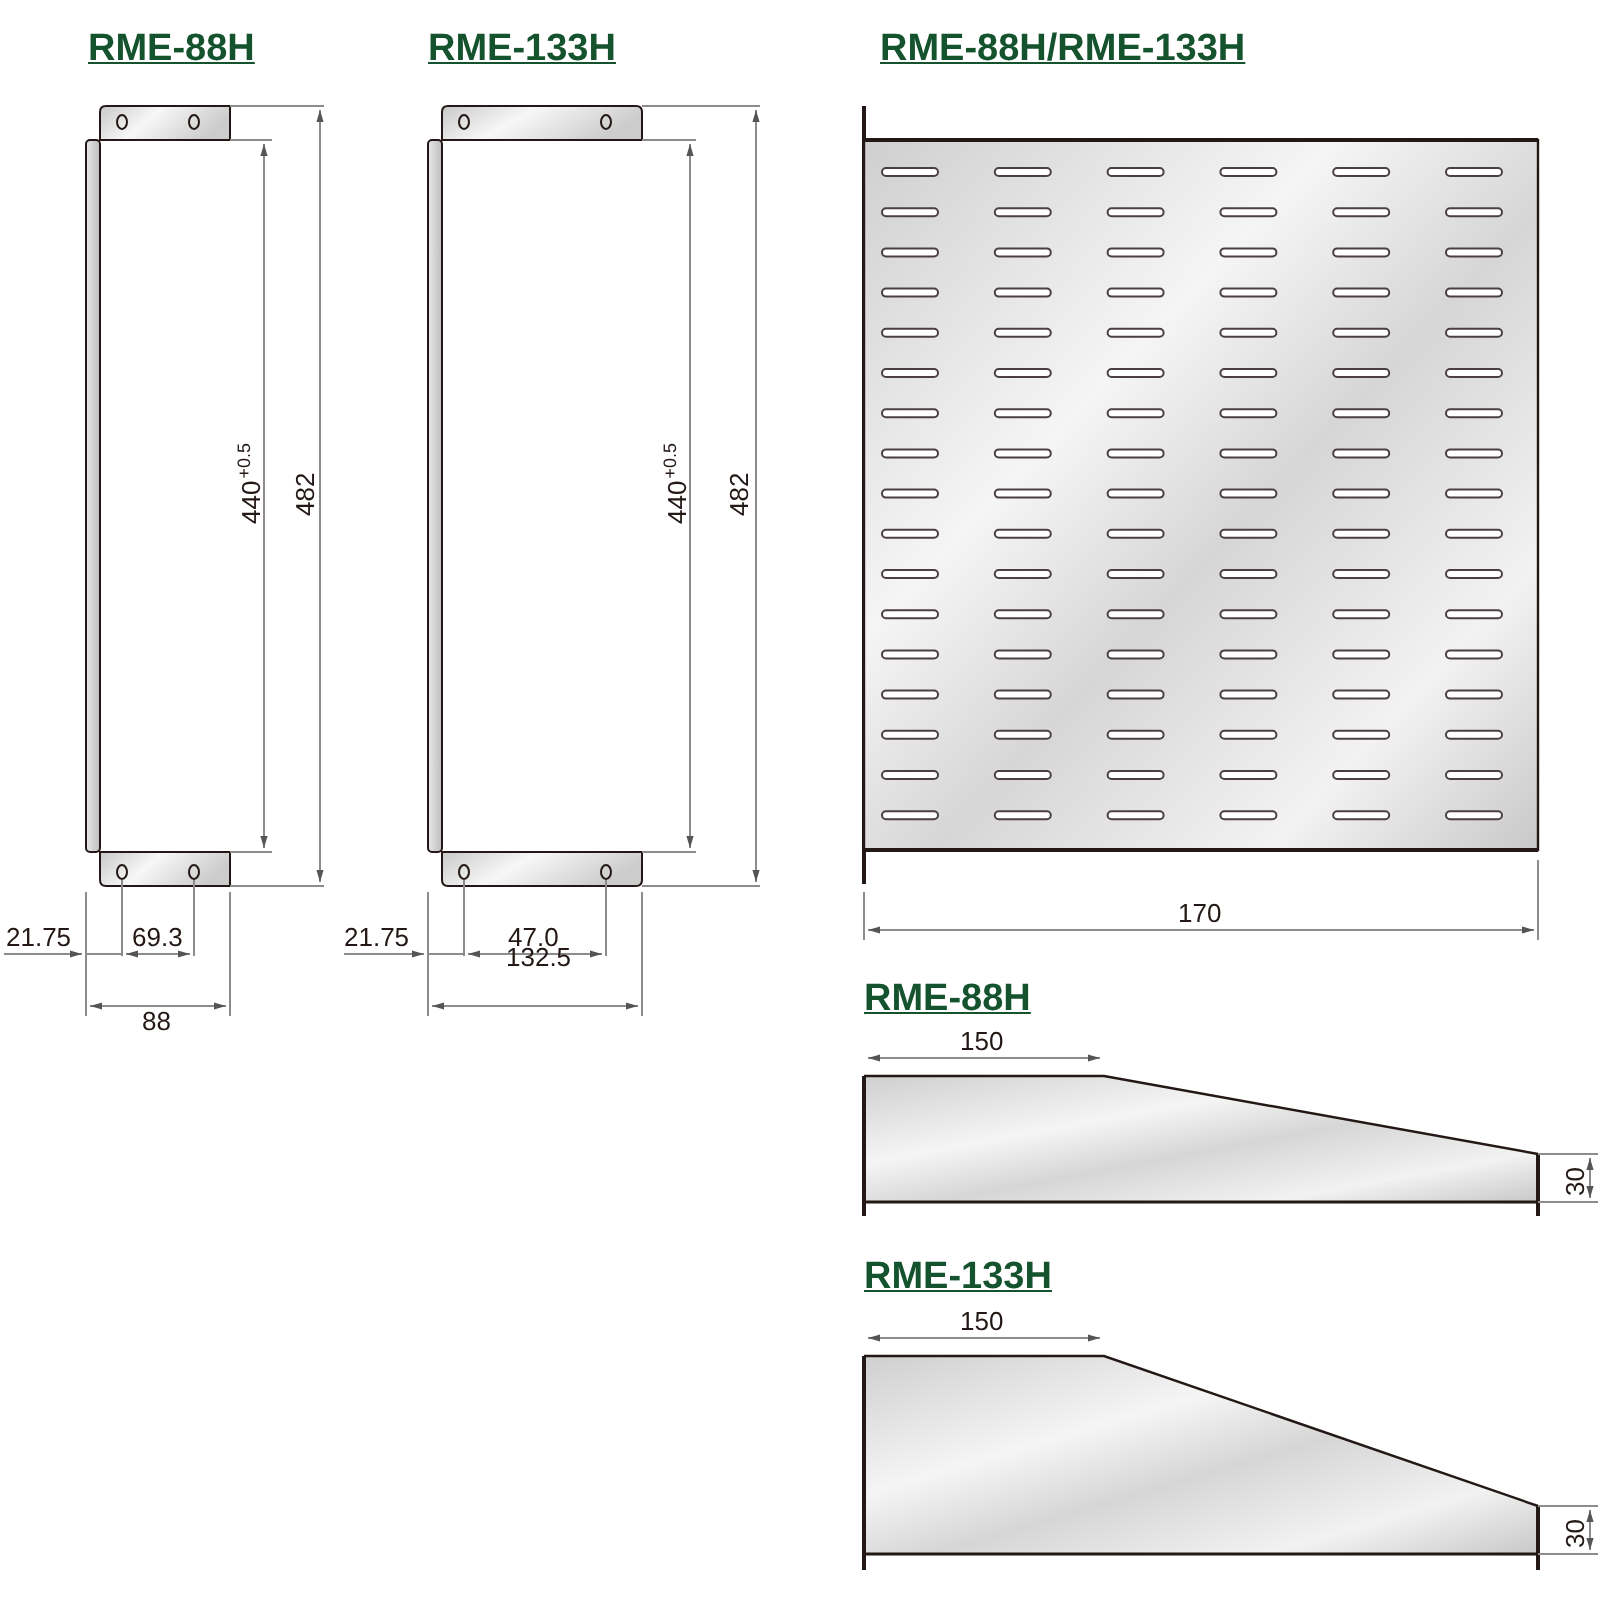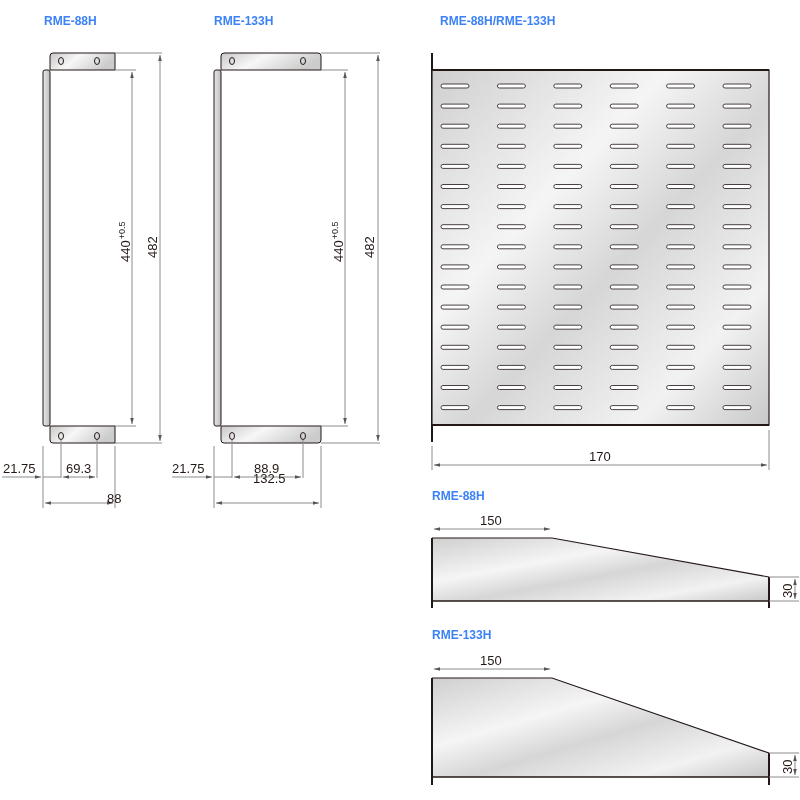--- a/index.html
+++ b/index.html
@@ -1,19 +1,19 @@
 <!DOCTYPE html>
 <html><head>
 <meta charset="utf-8">
 <style>
   html, body { margin: 0; padding: 0; background: #ffffff; }
   body { width: 800px; height: 800px; position: relative; overflow: hidden;
          font-family: "Liberation Sans", "DejaVu Sans", sans-serif; }
-  .title { position: absolute; font-weight: bold; font-size: 12px; color: #3b82f6;
-           letter-spacing: 0px; white-space: nowrap; }
+  .title { position: absolute; font-weight: bold; font-size: 19px; color: #14532d;
+           letter-spacing: 0px; white-space: nowrap; text-decoration: underline; }
   .dim { position: absolute; font-size: 13px; color: #231815; white-space: nowrap; line-height: 1; }
   .dim.vert { transform-origin: 0 0; transform: rotate(-90deg); }
   .tol { font-size: 9px; vertical-align: 5px; margin-left: 1px; }
   svg#drawing { position: absolute; left: 0; top: 0; }
 </style>
 </head>
 <body>
 
 <svg id="drawing" width="800" height="800" viewBox="0 0 800 800">
   <defs>
@@ -251,25 +251,25 @@
 <div class="title" style="left:44px; top:14px;">RME-88H</div>
 <div class="title" style="left:214px; top:14px;">RME-133H</div>
 <div class="title" style="left:440px; top:14px;">RME-88H/RME-133H</div>
 <div class="title" style="left:432px; top:489px;">RME-88H</div>
 <div class="title" style="left:432px; top:628px;">RME-133H</div>
 
 <div class="dim vert" style="left:118px; top:262px;"><span>440</span><span class="tol">+0.5</span></div>
 <div class="dim vert" style="left:146px; top:258px;">482</div>
 <div class="dim" style="left:3px; top:462px;">21.75</div>
 <div class="dim" style="left:66px; top:462px;">69.3</div>
-<div class="dim" style="left:71px; top:492px;margin-left:36px;">88</div>
+<div class="dim" style="left:71px; top:504px;">88</div>
 
 <div class="dim vert" style="left:331px; top:262px;"><span>440</span><span class="tol">+0.5</span></div>
 <div class="dim vert" style="left:363px; top:258px;">482</div>
 <div class="dim" style="left:172px; top:462px;">21.75</div>
-<div class="dim" style="left:254px; top:462px;">88.9</div>
+<div class="dim" style="left:254px; top:462px;">47.0</div>
 <div class="dim" style="left:253px; top:472px;">132.5</div>
 
 <div class="dim" style="left:589px; top:450px;">170</div>
 <div class="dim" style="left:480px; top:514px;">150</div>
 <div class="dim vert" style="left:781px; top:598px;">30</div>
 <div class="dim" style="left:480px; top:654px;">150</div>
 <div class="dim vert" style="left:781px; top:774px;">30</div>
 
 </body></html>

